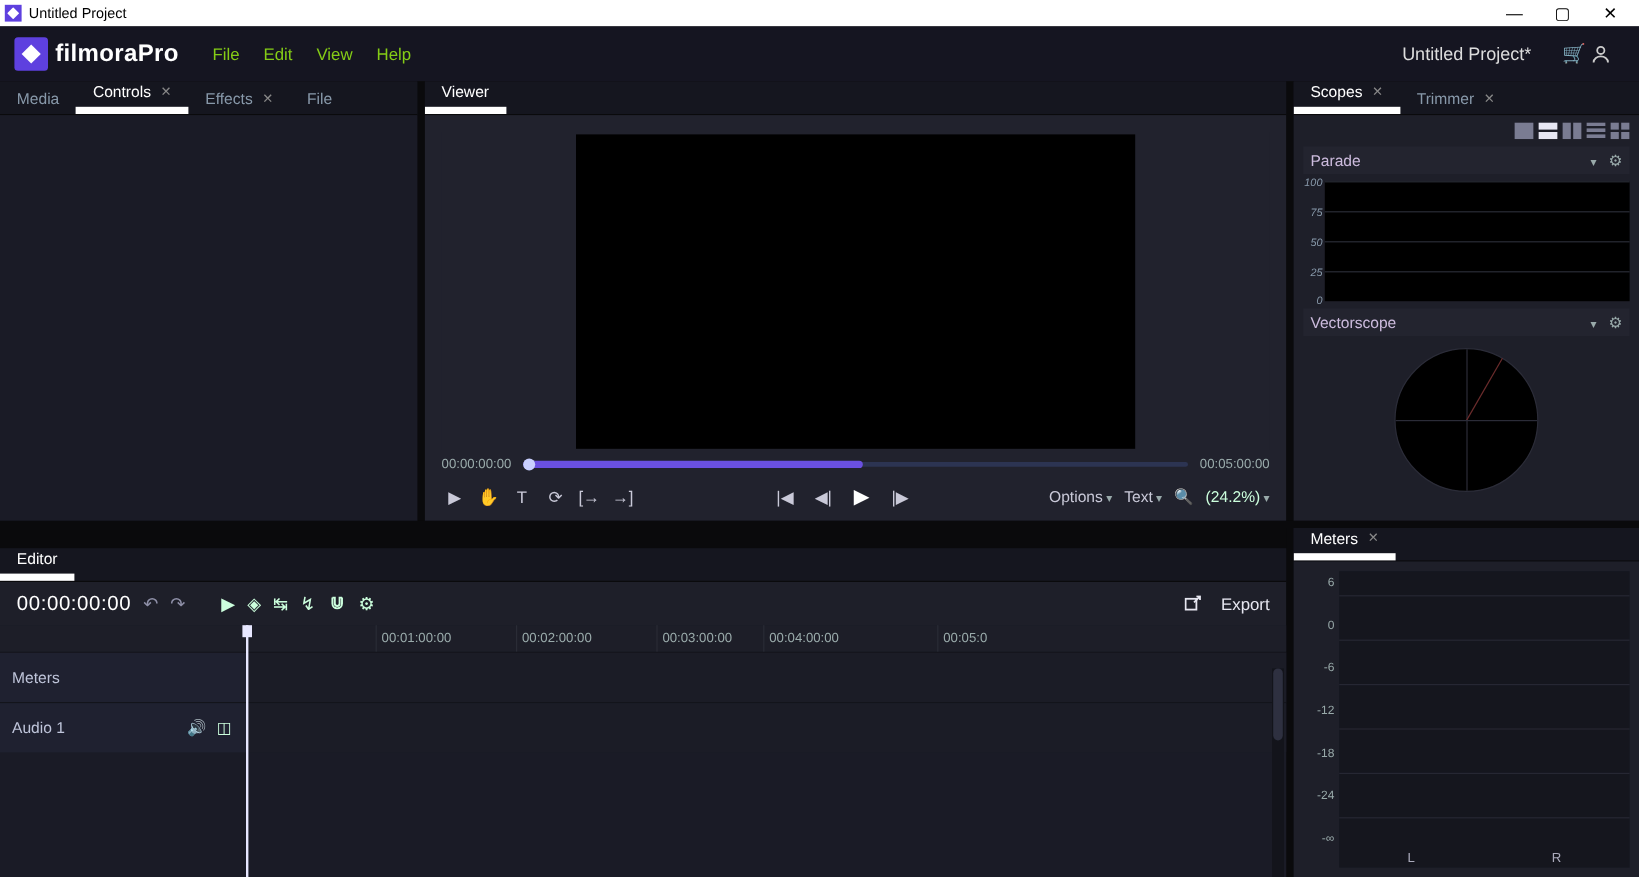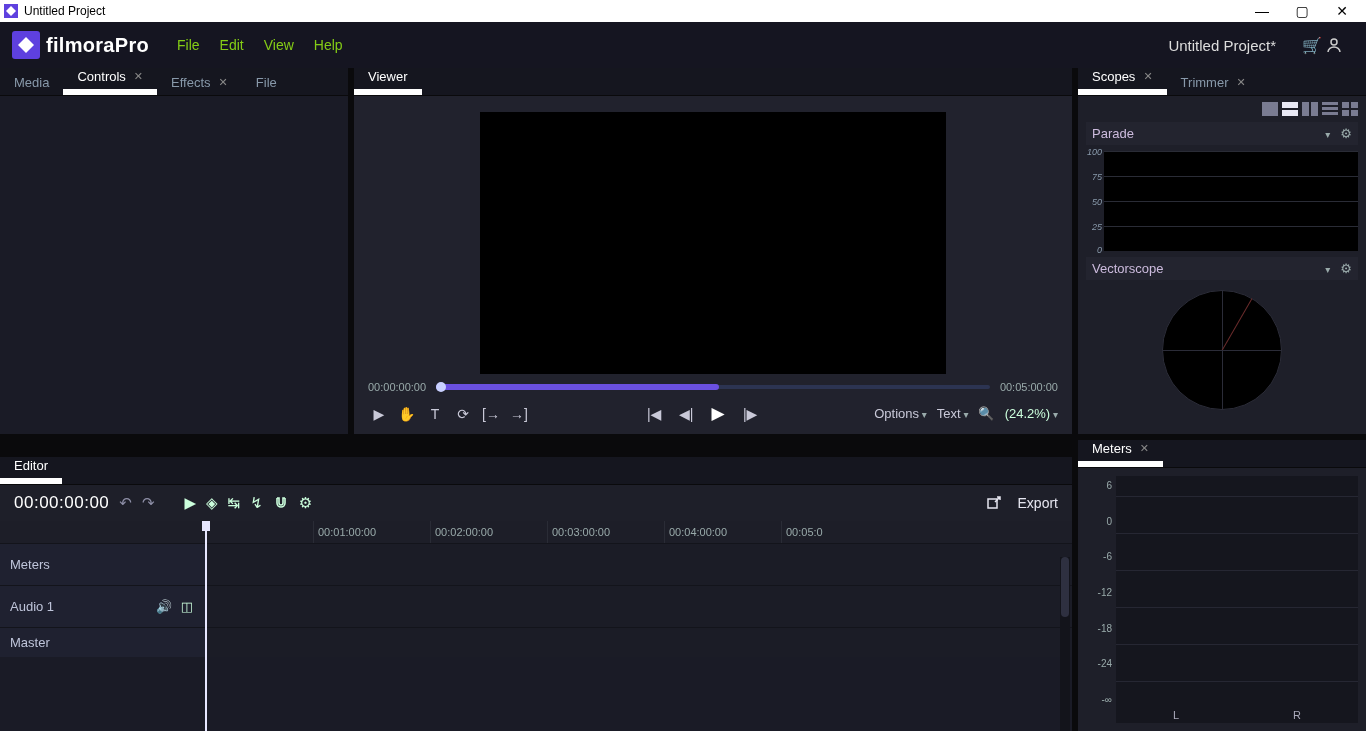--- a/index.html
+++ b/index.html
@@ -315,43 +315,37 @@
             <path d="M10 1h3v3M13 1l-5 5"></path>
           </svg>
         <span>Export</span>
       </span>
     </div>
     <div class="timeline">
       <div class="ruler">
         <span class="tick" style="left:313px">00:01:00:00</span>
         <span class="tick" style="left:430px">00:02:00:00</span>
         <span class="tick" style="left:547px">00:03:00:00</span>
-        <span class="tick" style="left:664px">00:04:00:00</span>
+        <span class="tick" style="left:636px">00:04:00:00</span>
         <span class="tick" style="left:781px">00:05:0</span>
       </div>
       <div class="track-row header">
         <div class="track-label">
             <span>Meters</span>
           </div>
         <div class="track-lane"></div>
       </div>
       <div class="track-row">
         <div class="track-label">
           <span>Audio 1</span>
           <span class="track-icons">
             <span>🔊</span>
             <span>◫</span>
           </span>
         </div>
-        <div class="track-lane"></div>
-      </div>
-      <div class="track-row" style="height:30px;">
-        <div class="track-label">
-            <span>Master</span>
-          </div>
         <div class="track-lane"></div>
       </div>
       <div class="playhead"></div>
       <div class="vscroll">
           <div class="vscroll-thumb"></div>
         </div>
     </div>
   </div>
 
   <div class="gap"></div>

